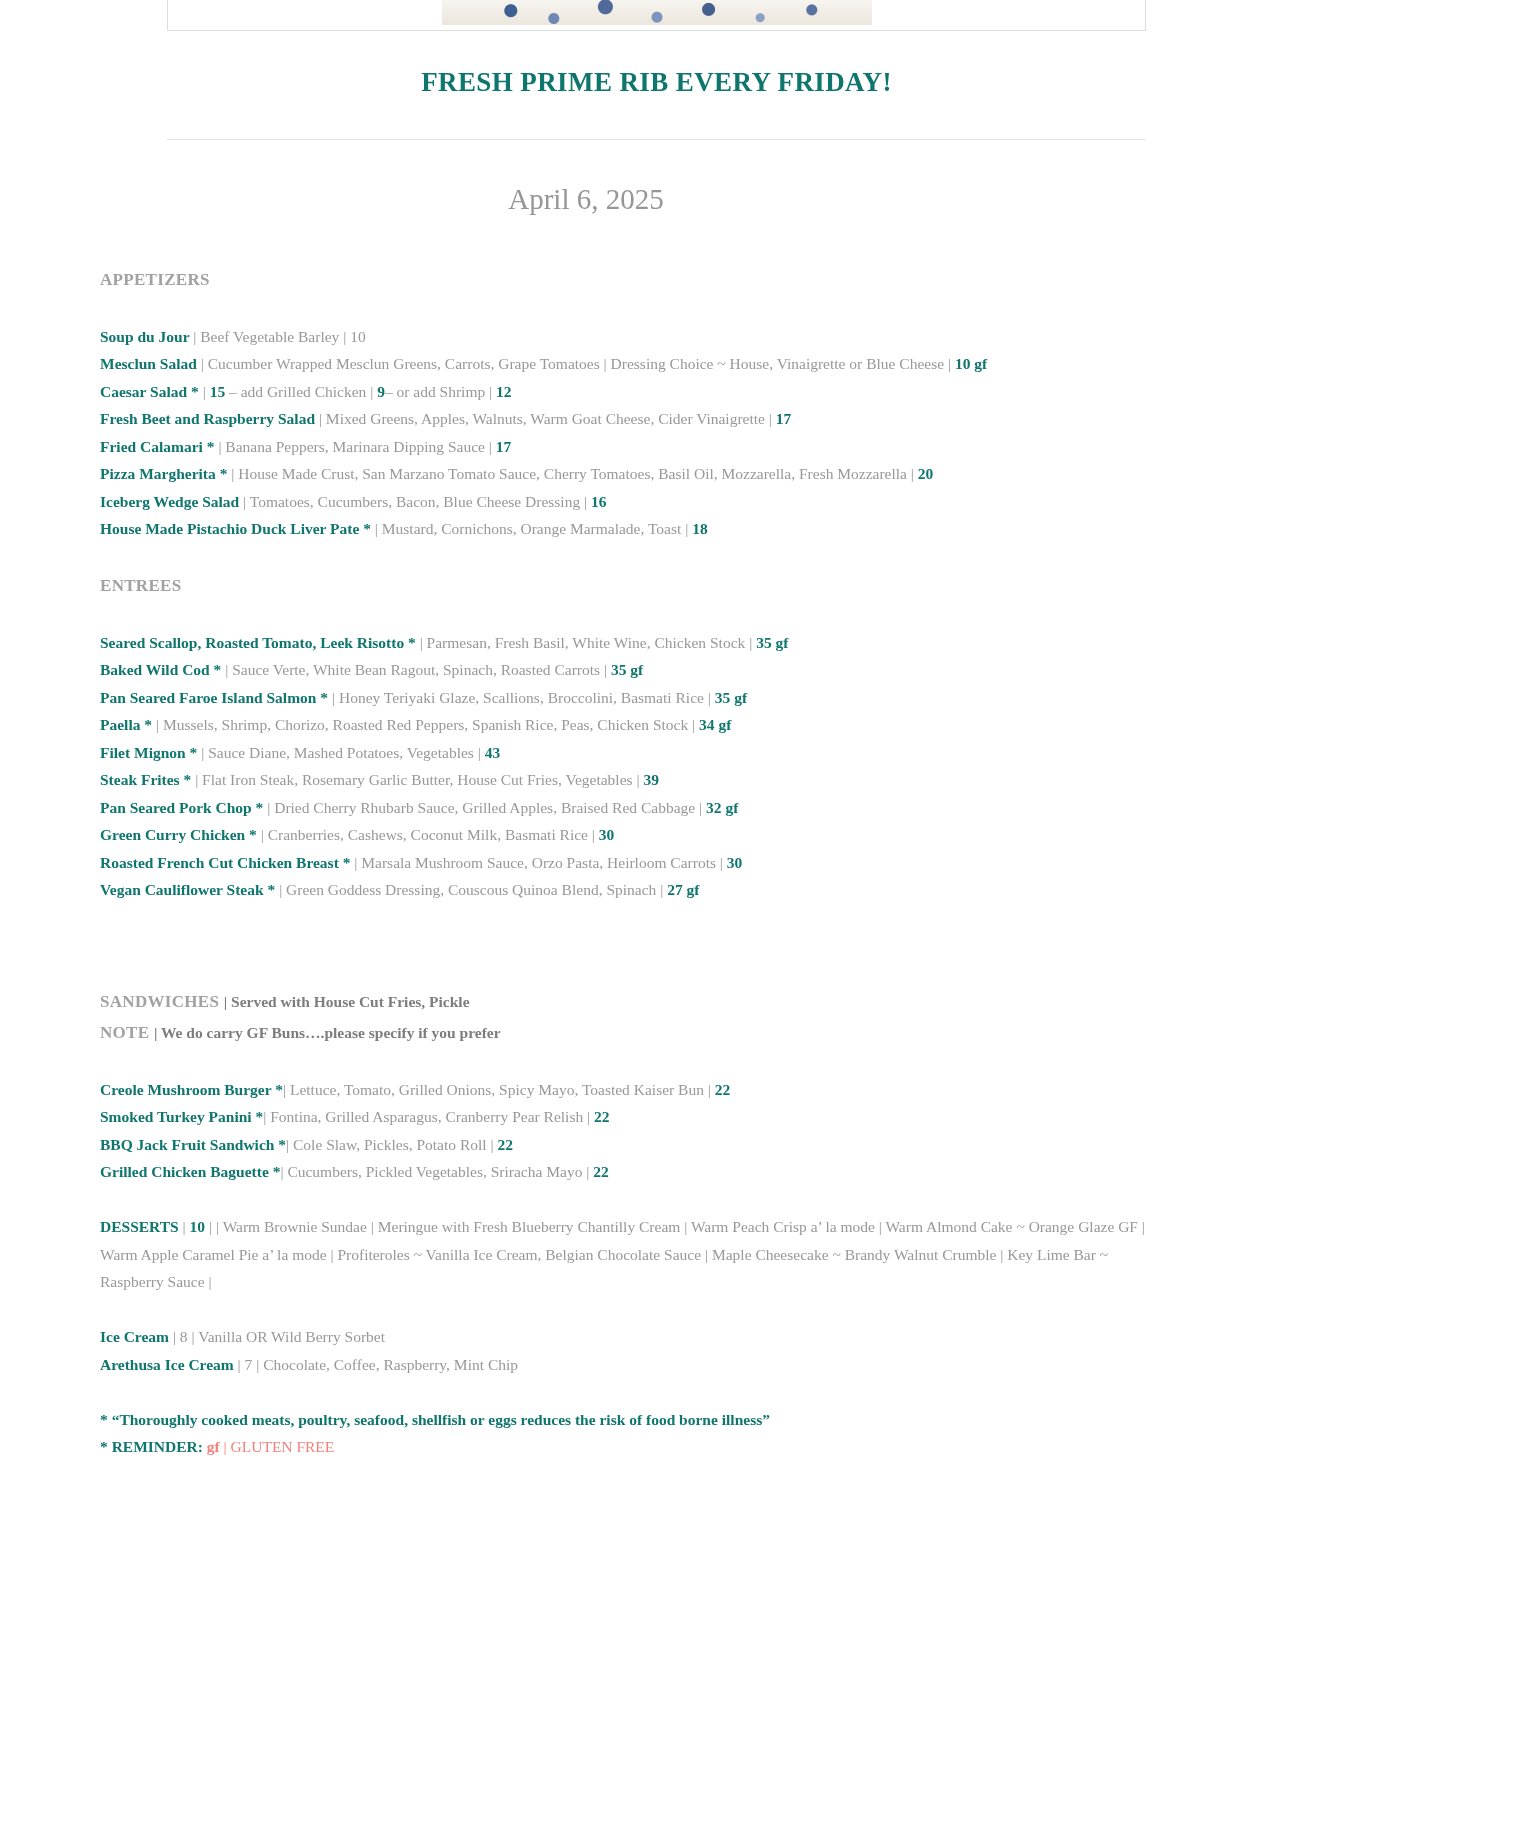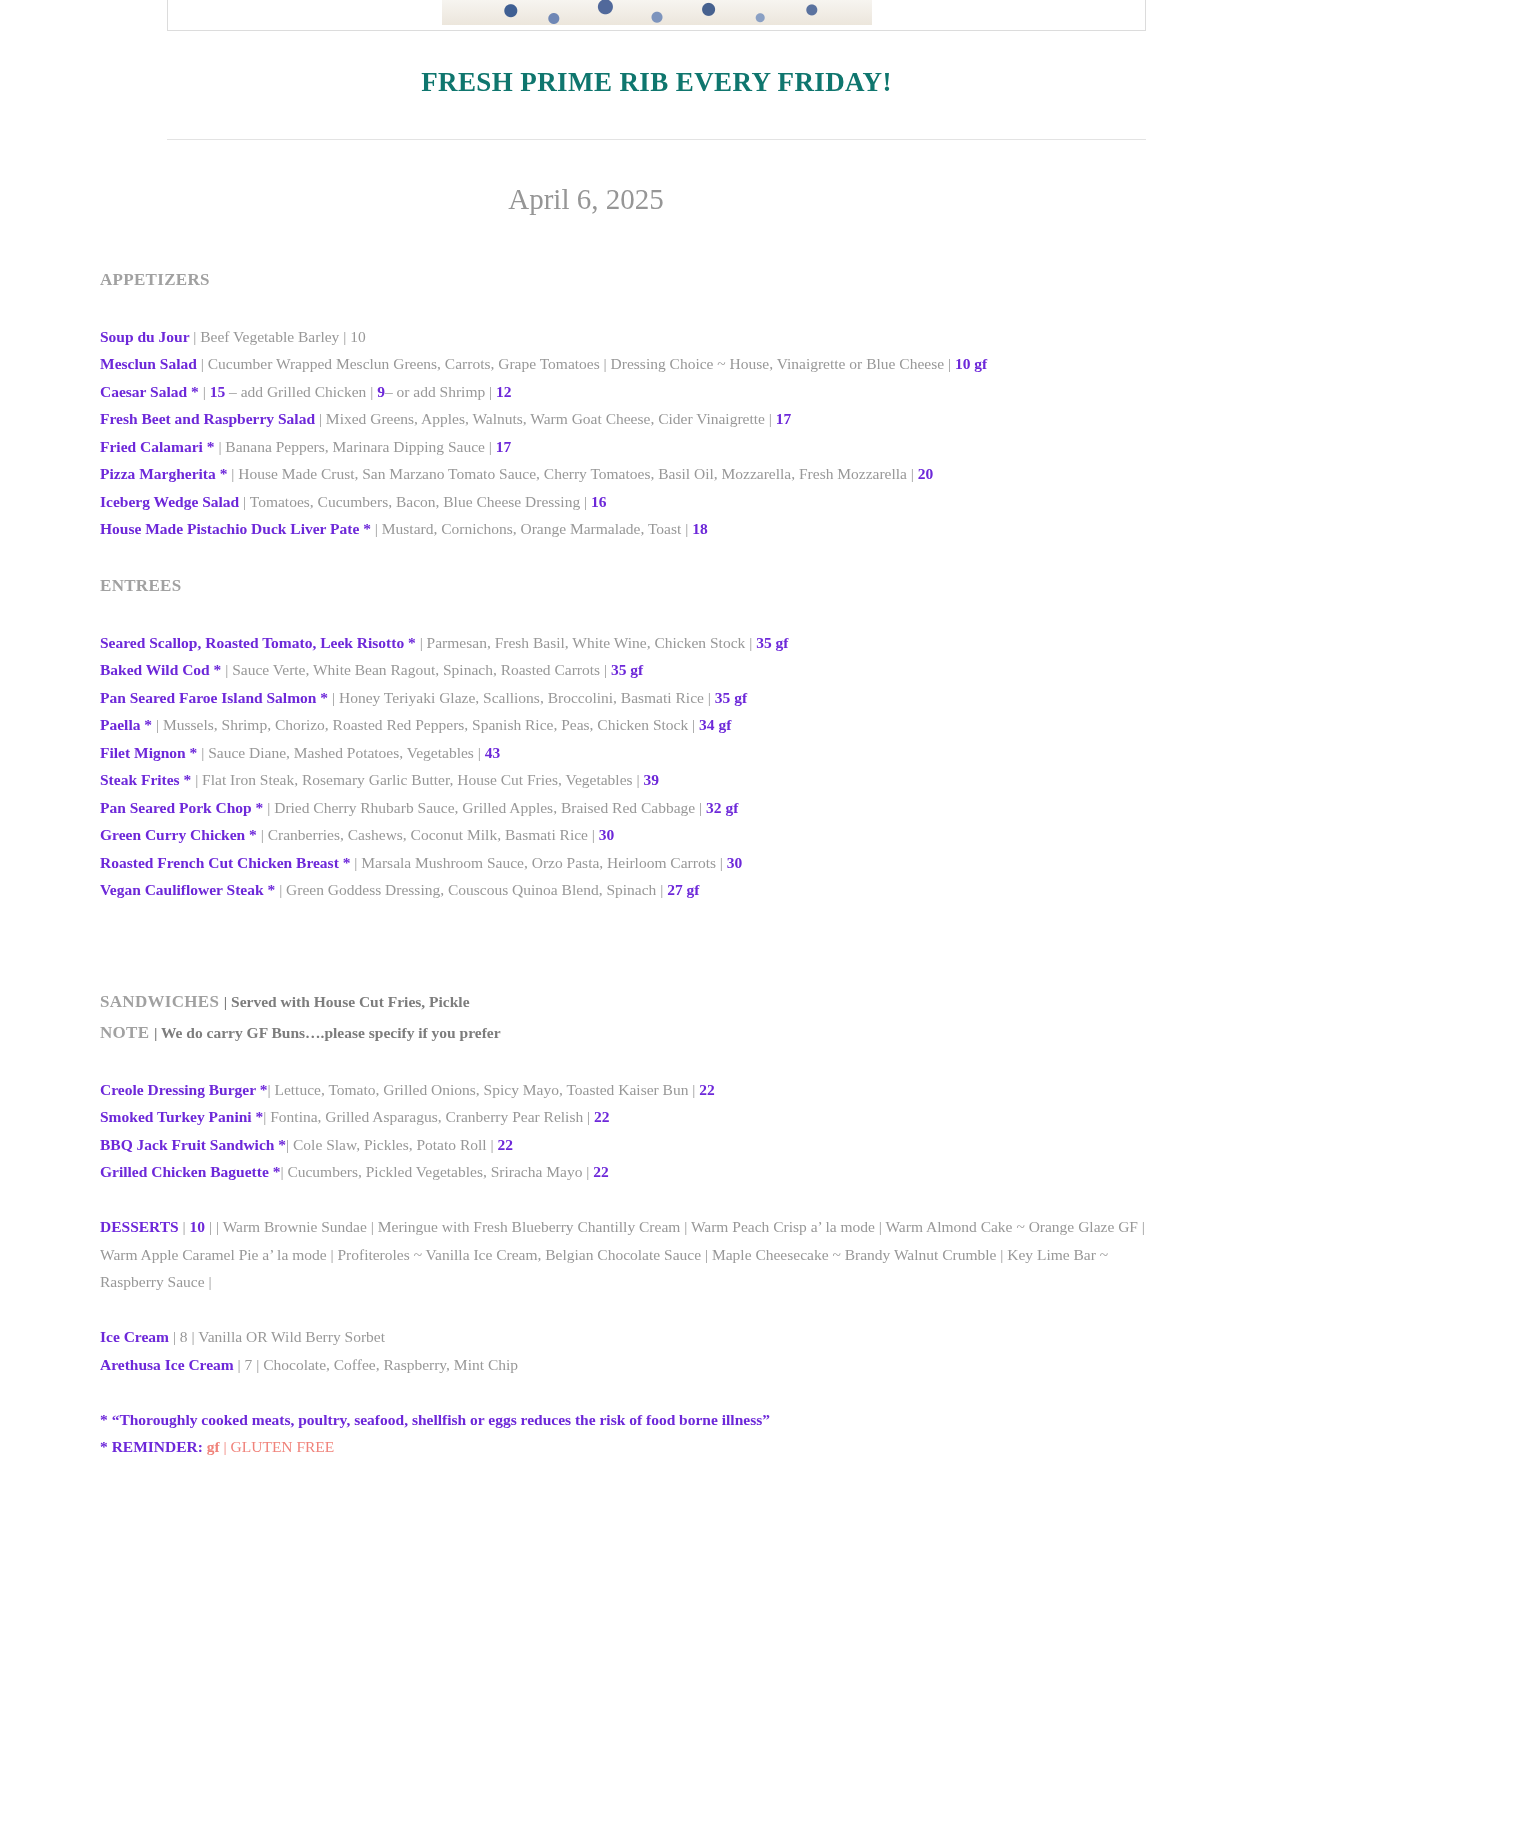--- a/index.html
+++ b/index.html
@@ -72,21 +72,21 @@
     color:#989898;
   }
   .blk.section-heading,
   .blk.sub-heading{
     font-size:17px;
     line-height:31px;
   }
   .blk.blank{height:27.5px;}
   .run-h{font-weight:bold;color:#a1a1a1;letter-spacing:0.3px;}
   .run-hb{font-weight:bold;color:#7d7d7d;font-size:15.5px;}
-  .run-b{font-weight:bold;color:#6d28d9;text-align:right;}
+  .run-b{font-weight:bold;color:#0f766e;text-align:right;}
   .run-p{color:#989898;}
   .run-r{font-weight:bold;color:var(--accent,#f0827a);}
   .run-rp{color:var(--accent,#f0827a);}
 </style>
 </head>
 <body>
 
 <div>
 
   <div class="top-card">
@@ -123,21 +123,21 @@
       <p class="blk item"><span class="run-b">Pan Seared Pork Chop * </span><span class="run-p">| Dried Cherry Rhubarb Sauce, Grilled Apples, Braised Red Cabbage | </span><span class="run-b">32 gf</span></p>
       <p class="blk item"><span class="run-b">Green Curry Chicken * </span><span class="run-p">| Cranberries, Cashews, Coconut Milk, Basmati Rice | </span><span class="run-b">30</span></p>
       <p class="blk item"><span class="run-b">Roasted French Cut Chicken Breast * </span><span class="run-p">| Marsala Mushroom Sauce, Orzo Pasta, Heirloom Carrots | </span><span class="run-b">30</span></p>
       <p class="blk item"><span class="run-b">Vegan Cauliflower Steak * </span><span class="run-p">| Green Goddess Dressing, Couscous Quinoa Blend, Spinach | </span><span class="run-b">27 gf</span></p>
       <p class="blk blank"></p>
       <p class="blk blank"></p>
       <p class="blk blank"></p>
       <p class="blk section-heading"><span class="run-h">SANDWICHES </span><span class="run-hb"> | Served with House Cut Fries, Pickle</span></p>
       <p class="blk sub-heading"><span class="run-h">NOTE </span><span class="run-hb"> | We do carry GF Buns….please specify if you prefer</span></p>
       <p class="blk blank"></p>
-      <p class="blk item"><span class="run-b">Creole Dressing Burger  *</span><span class="run-p">| Lettuce, Tomato, Grilled Onions, Spicy Mayo, Toasted Kaiser Bun  | </span><span class="run-b">22</span></p>
+      <p class="blk item"><span class="run-b">Creole Mushroom Burger  *</span><span class="run-p">| Lettuce, Tomato, Grilled Onions, Spicy Mayo, Toasted Kaiser Bun  | </span><span class="run-b">22</span></p>
       <p class="blk item"><span class="run-b">Smoked Turkey Panini  *</span><span class="run-p">| Fontina, Grilled Asparagus, Cranberry Pear Relish | </span><span class="run-b">22</span></p>
       <p class="blk item"><span class="run-b">BBQ Jack Fruit Sandwich  *</span><span class="run-p">| Cole Slaw, Pickles, Potato Roll | </span><span class="run-b">22</span></p>
       <p class="blk item"><span class="run-b">Grilled Chicken Baguette  *</span><span class="run-p">| Cucumbers, Pickled Vegetables, Sriracha Mayo | </span><span class="run-b">22</span></p>
       <p class="blk blank"></p>
       <p class="blk paragraph"><span class="run-b">DESSERTS </span><span class="run-p">| </span><span class="run-b">10 </span><span class="run-p">| | Warm Brownie Sundae | Meringue with Fresh Blueberry Chantilly Cream | Warm Peach Crisp a’ la mode | Warm Almond Cake ~ Orange Glaze  GF | Warm Apple Caramel Pie a’ la mode | Profiteroles ~ Vanilla Ice Cream, Belgian Chocolate Sauce | Maple Cheesecake ~ Brandy Walnut Crumble | Key Lime Bar ~ Raspberry Sauce |</span></p>
       <p class="blk blank"></p>
       <p class="blk item"><span class="run-b">Ice Cream </span><span class="run-p">| 8 | Vanilla OR Wild Berry Sorbet</span></p>
       <p class="blk item"><span class="run-b">Arethusa Ice Cream </span><span class="run-p">| 7 | Chocolate, Coffee, Raspberry, Mint Chip</span></p>
       <p class="blk blank"></p>
       <p class="blk item"><span class="run-b">*  “Thoroughly cooked meats, poultry, seafood, shellfish or eggs reduces the risk of food borne illness”</span></p>

